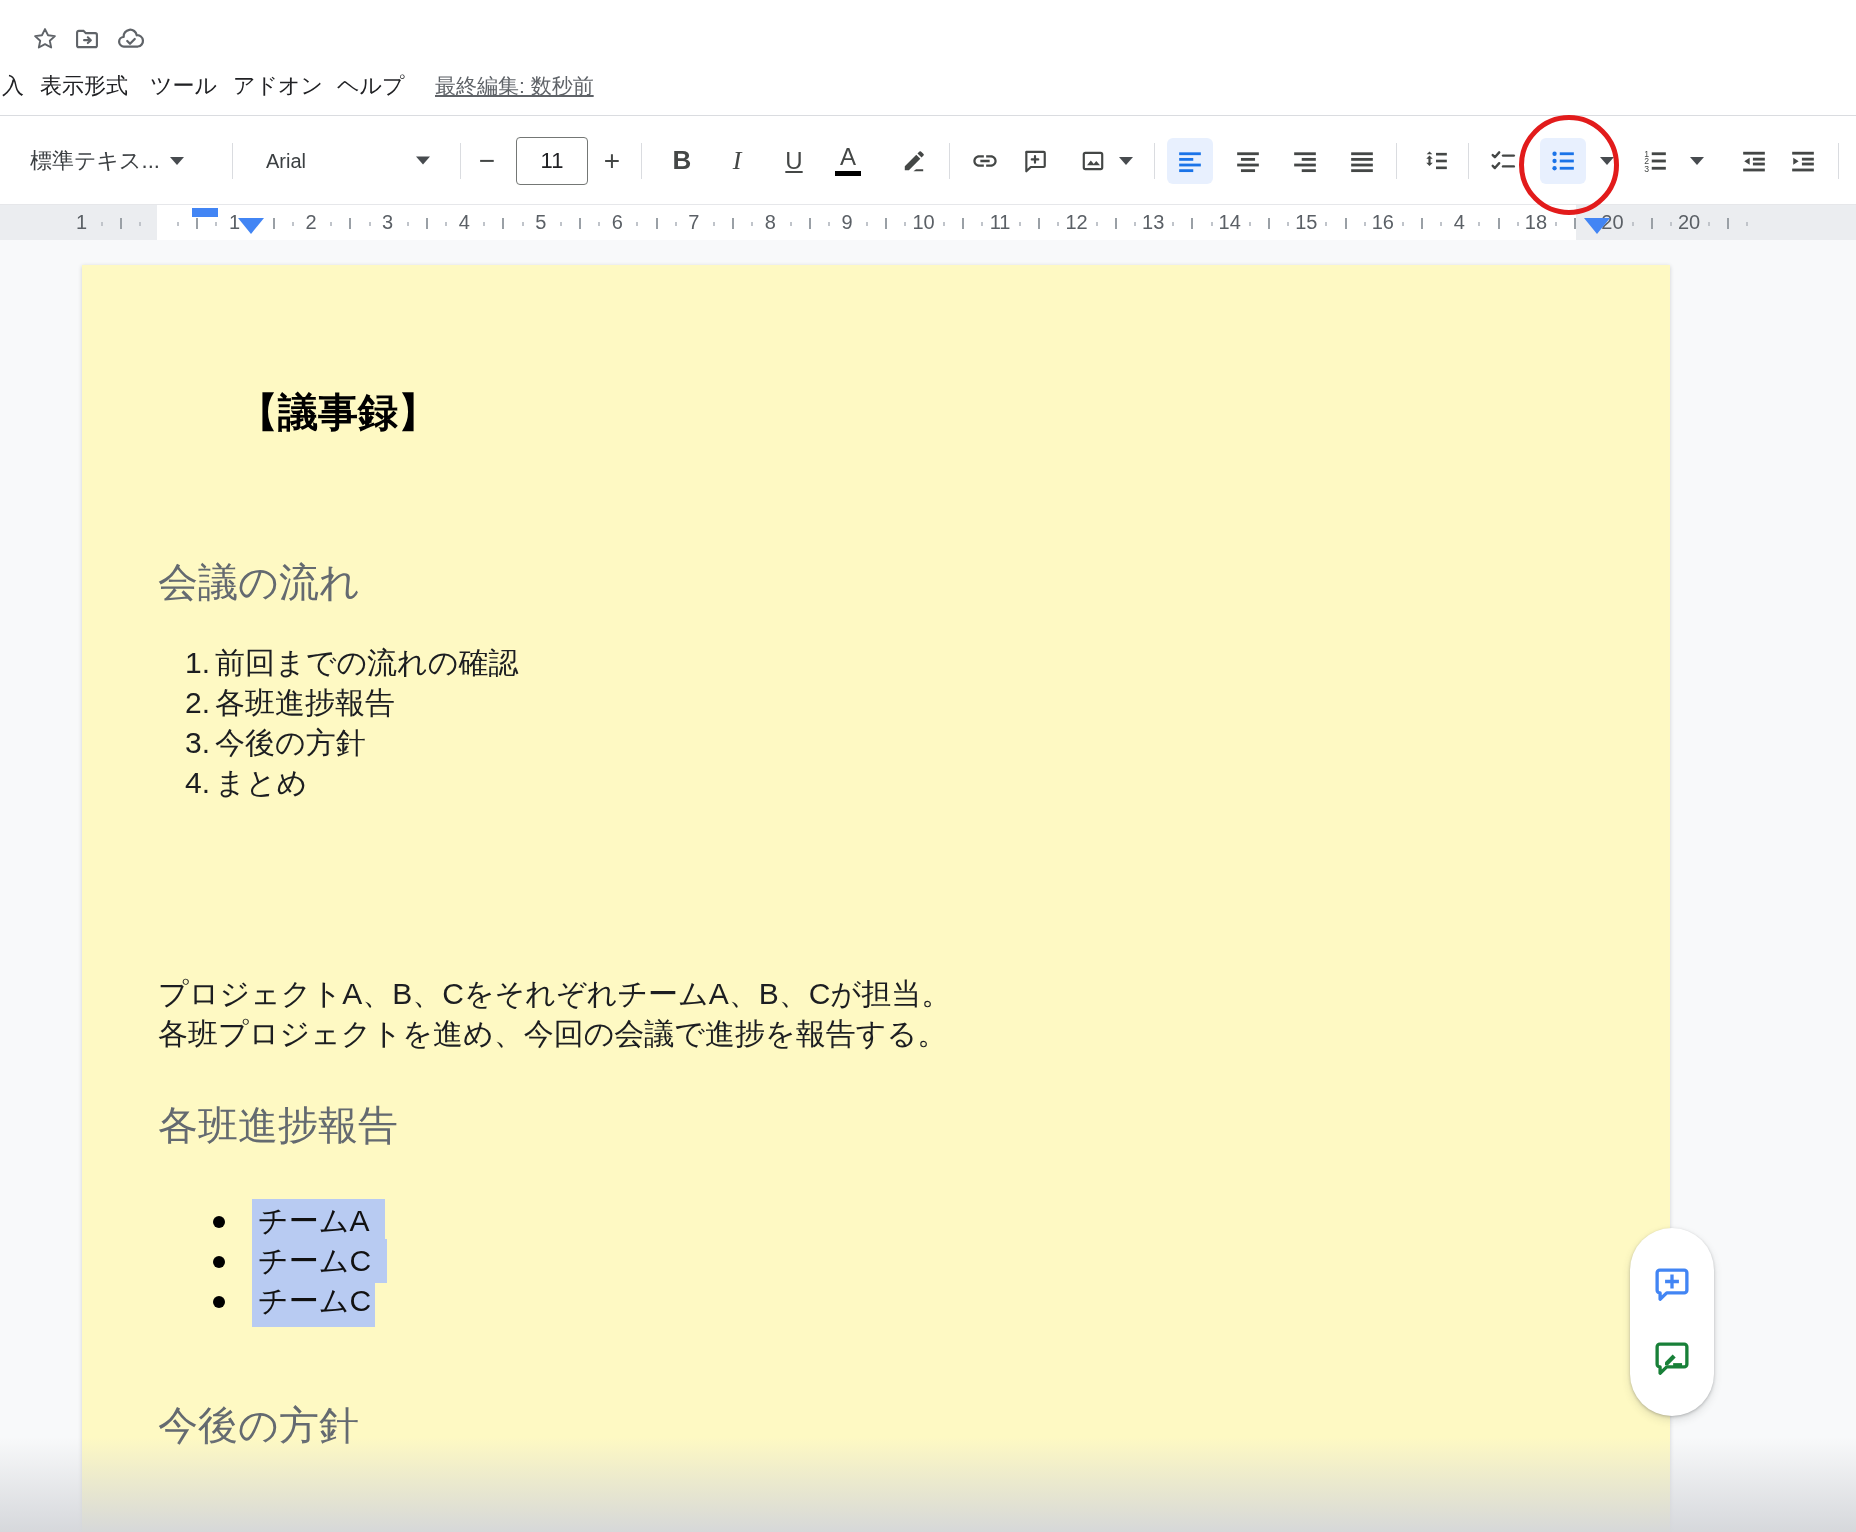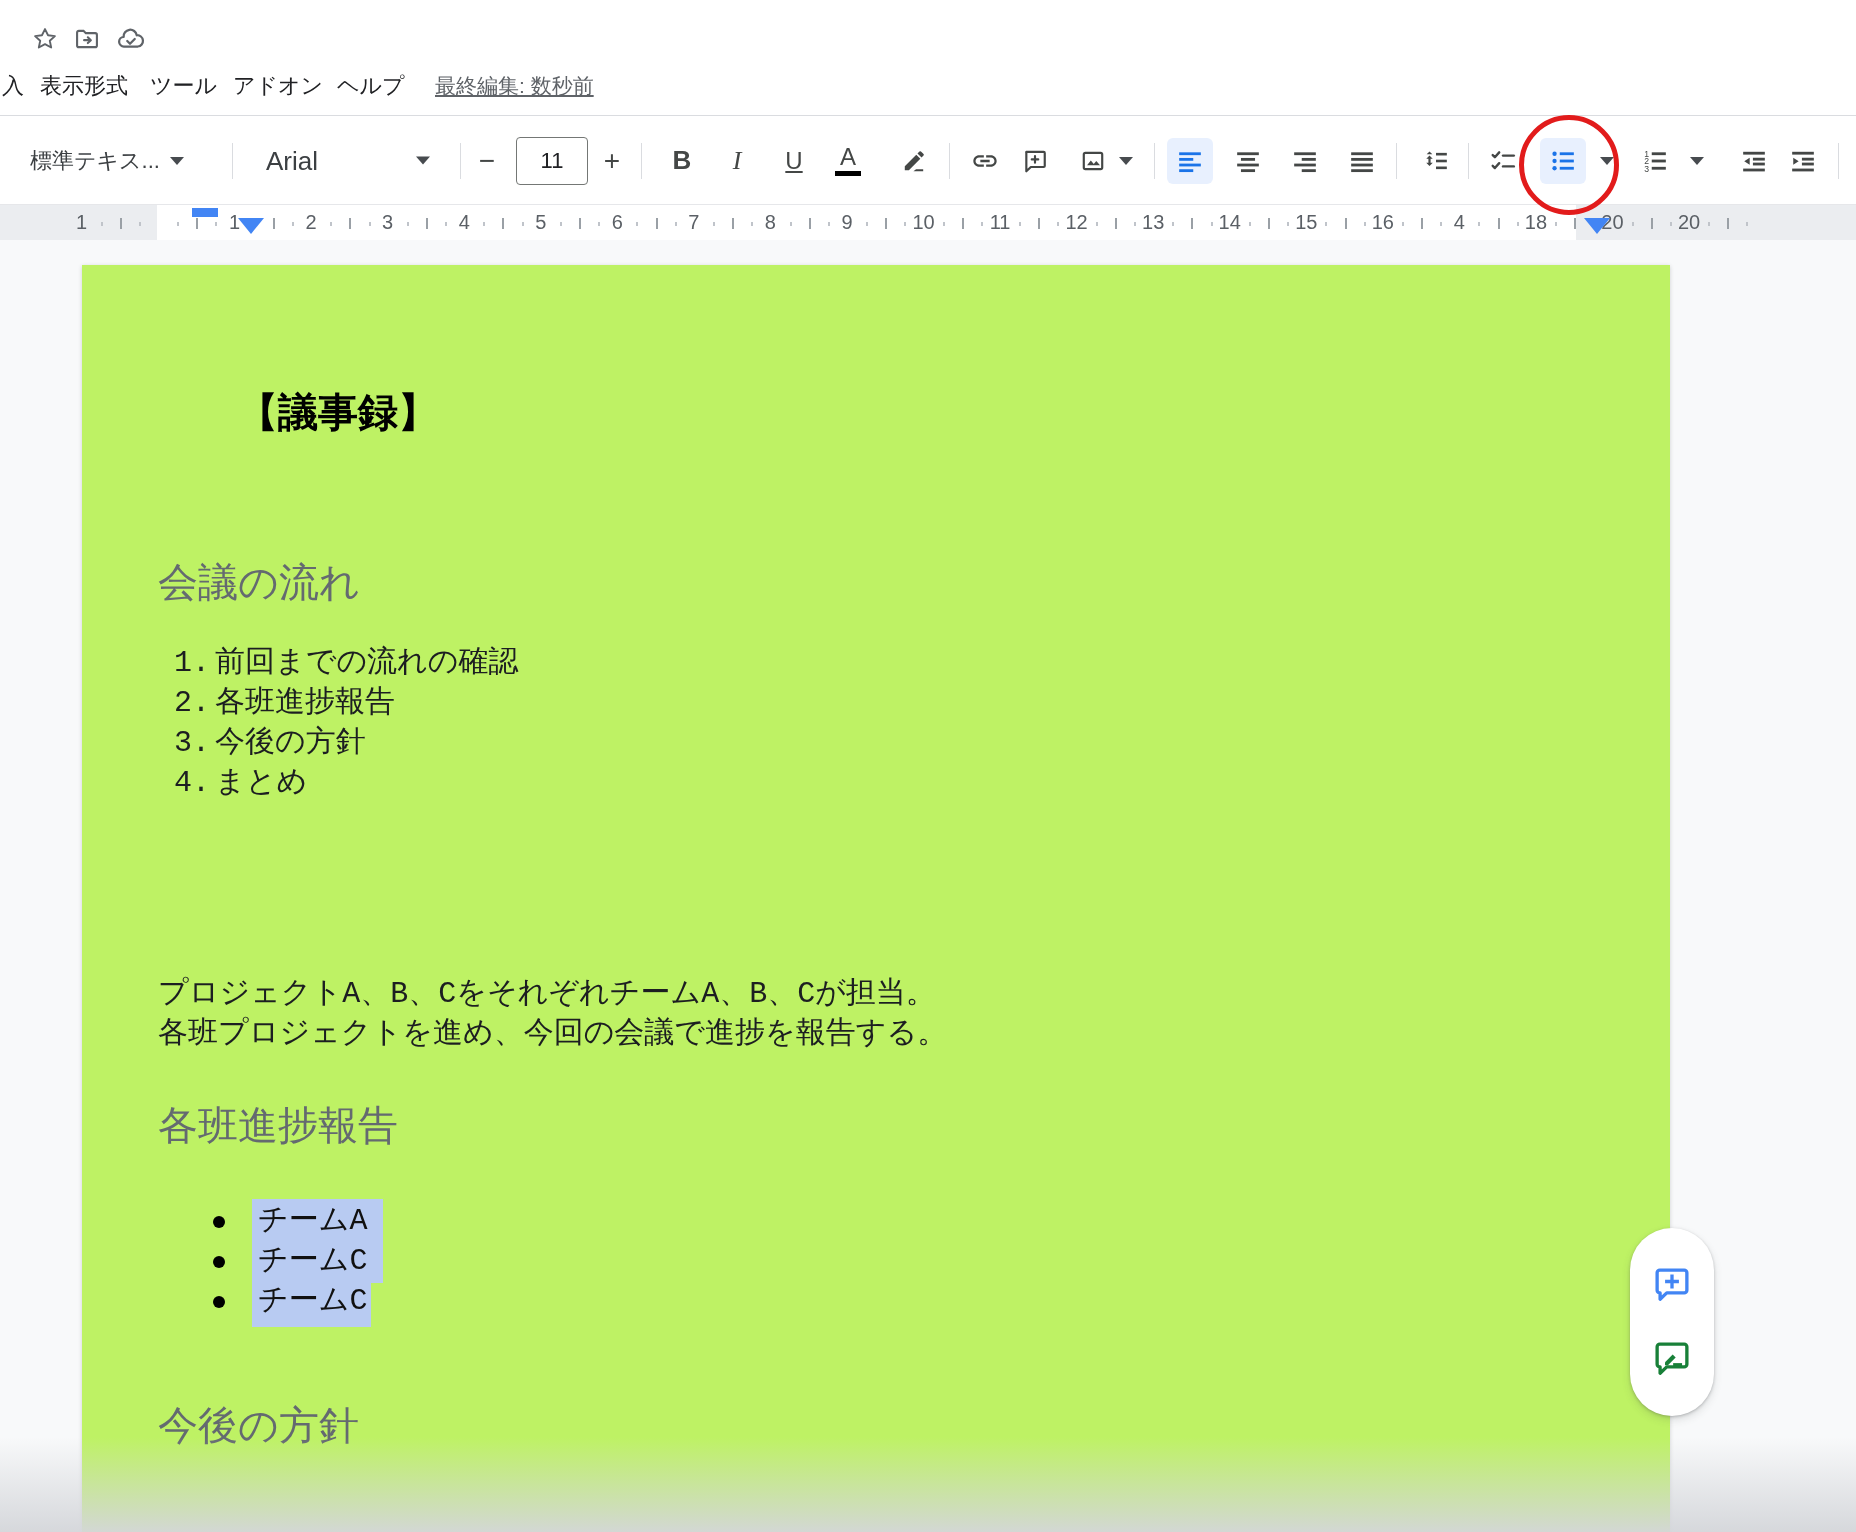--- a/index.html
+++ b/index.html
@@ -16,21 +16,21 @@
   
   .toolbar{position:absolute;left:0;top:115px;width:1856px;height:89px;background:#fff;border-top:1px solid #dadce0;}
   .tbtn{position:absolute;top:50%;transform:translate(-50%,-50%);width:46px;height:46px;border-radius:6px;
         display:flex;align-items:center;justify-content:center;color:#444746;}
   .tbtn.active{background:#e8f0fe;color:#1a73e8;}
   .tbtn-text{position:absolute;top:50%;transform:translateY(-50%);display:flex;align-items:center;color:#202124;}
   .tdiv{position:absolute;top:50%;transform:translateY(-50%);width:1px;height:36px;background:#dadce0;}
   .caret{width:0;height:0;border-left:7px solid transparent;border-right:7px solid transparent;border-top:8px solid #474b4f;}
   .caret.abs{position:absolute;top:50%;transform:translate(-50%,-50%);}
   .lbl-style{font-size:22px;width:140px;color:#3c4043;}
-  .lbl-font{font-size:26px;width:150px;color:#3c4043;}
+  .lbl-font{font-size:20px;width:150px;color:#3c4043;}
   .size-box{position:absolute;left:516px;top:50%;transform:translateY(-50%);width:70px;height:46px;
             border:1px solid #747775;border-radius:4px;display:flex;align-items:center;justify-content:center;
             font-size:22px;color:#202124;background:#fff;}
   .pm{font-size:28px;color:#444746;font-weight:400;}
   .glyph-b{font-size:26px;font-weight:700;}
   .glyph-i{font-size:26px;font-style:italic;font-family:"Liberation Serif","DejaVu Serif",serif;}
   .glyph-u{font-size:24px;text-decoration:underline;}
   .glyph-a{font-size:24px;font-weight:500;display:flex;flex-direction:column;align-items:center;line-height:24px;}
   .glyph-a .bar{width:26px;height:5px;background:#000;margin-top:2px;}
   
@@ -39,22 +39,22 @@
   
   .ruler{position:absolute;left:0;top:204px;width:1856px;height:36px;background:#fff;border-top:1px solid #e6e7ea;border-bottom:1px solid #e0e2e5;overflow:hidden;}
   .ruler .grey{position:absolute;top:0;height:36px;background:#ebedf0;}
   .rnum{position:absolute;top:6px;transform:translateX(-50%);font-size:20px;color:#5b6066;}
   .tick-mid{position:absolute;top:13px;width:2px;height:11px;background:#9aa0a6;}
   .tick-dot{position:absolute;top:17px;width:2px;height:4px;background:#c0c4ca;}
   .m-bar{position:absolute;left:192px;top:3px;width:26px;height:9px;background:#4285f4;}
   .m-tri{position:absolute;top:13px;width:0;height:0;border-left:13px solid transparent;border-right:13px solid transparent;border-top:16px solid #4285f4;}
   
   .canvas{position:absolute;left:0;top:240px;width:1856px;height:1292px;background:#f8f9fa;}
-  .page{position:absolute;left:82px;top:25px;width:1588px;height:1267px;background:#bef264;
-        box-shadow:0 1px 4px rgba(60,64,67,.22);font-family:Liberation Mono, monospace;}
+  .page{position:absolute;left:82px;top:25px;width:1588px;height:1267px;background:#fef9c3;
+        box-shadow:0 1px 4px rgba(60,64,67,.22);}
   .doc-el{position:absolute;white-space:nowrap;}
   .doc-title{left:156px;top:120px;font-size:40px;font-weight:700;color:#000;}
   .doc-h{font-size:40px;color:#646a70;left:76px;}
   .num-item{left:0;font-size:30px;color:#1c1e21;height:40px;line-height:40px;}
   .num-item .num{position:absolute;left:90px;width:38px;text-align:right;display:inline-block;}
   .num-item .txt{position:absolute;left:133px;}
   .doc-para{left:76px;font-size:30px;color:#1c1e21;line-height:40px;margin-top:32px;}
   .bullet-item{left:0;height:40px;line-height:40px;font-size:30px;color:#111;}
   .bullet-item .dot{position:absolute;left:131px;top:15px;width:12px;height:12px;border-radius:50%;background:#000;}
   .bullet-item .hl{position:absolute;left:170px;top:-2px;height:44px;line-height:44px;

